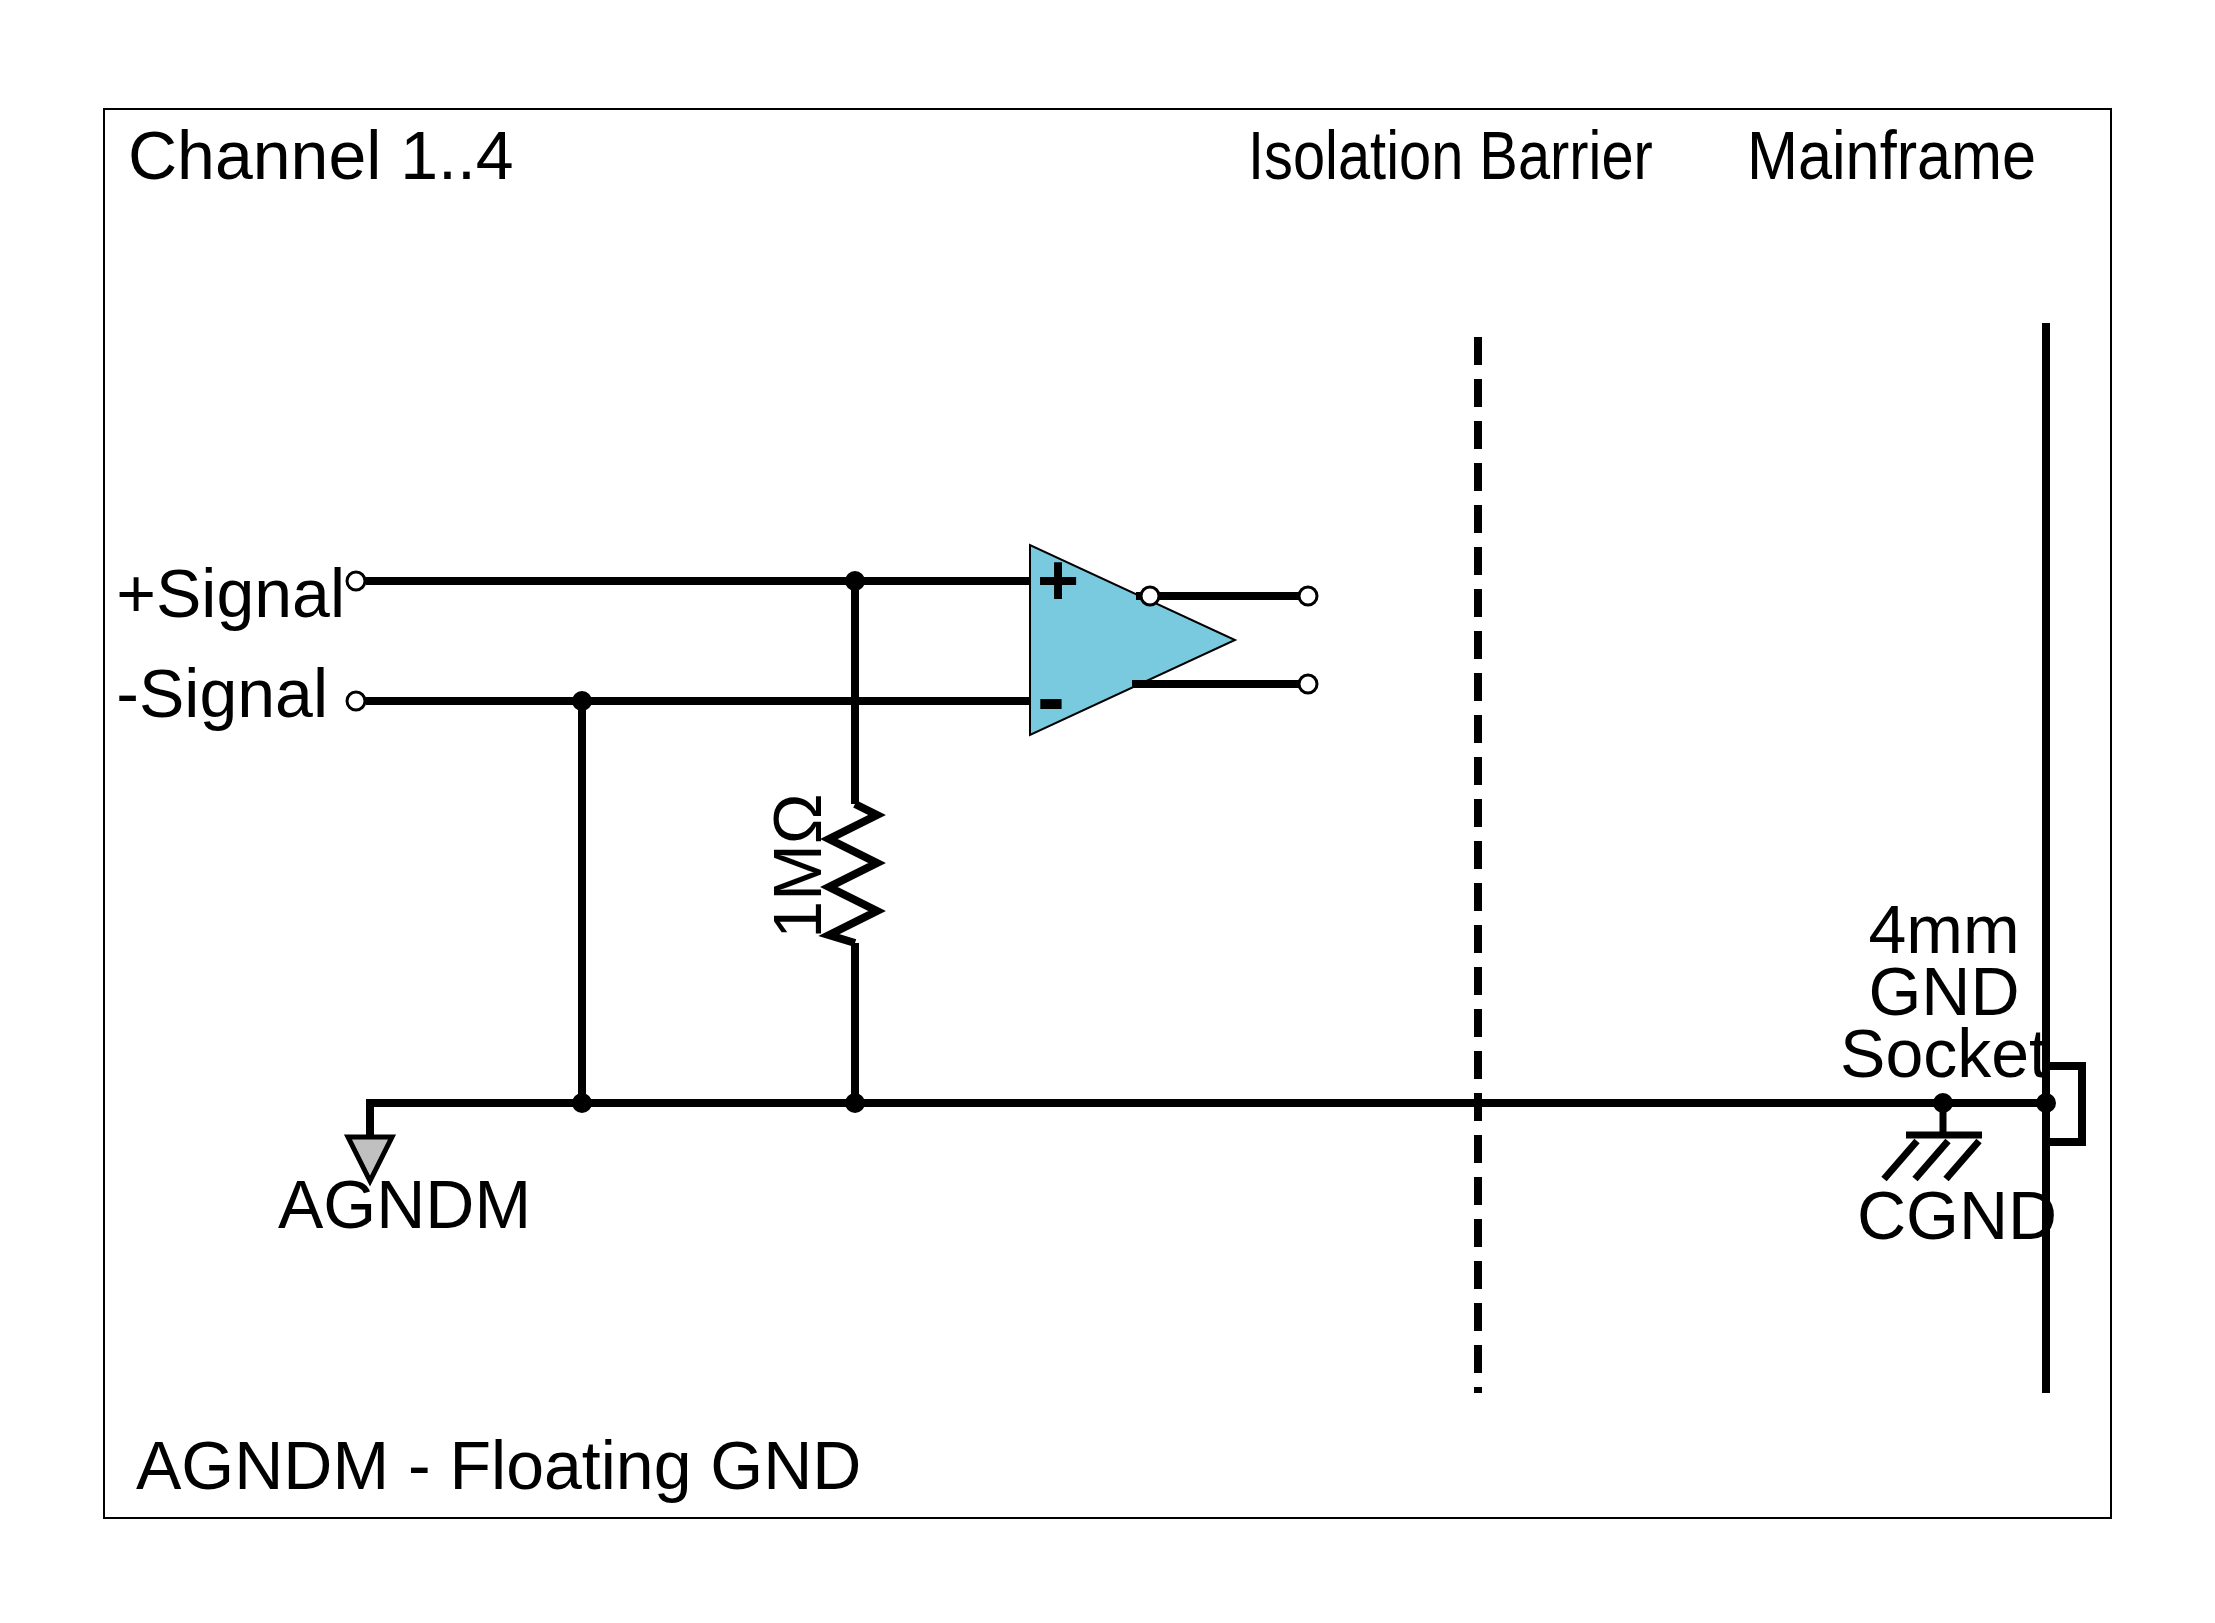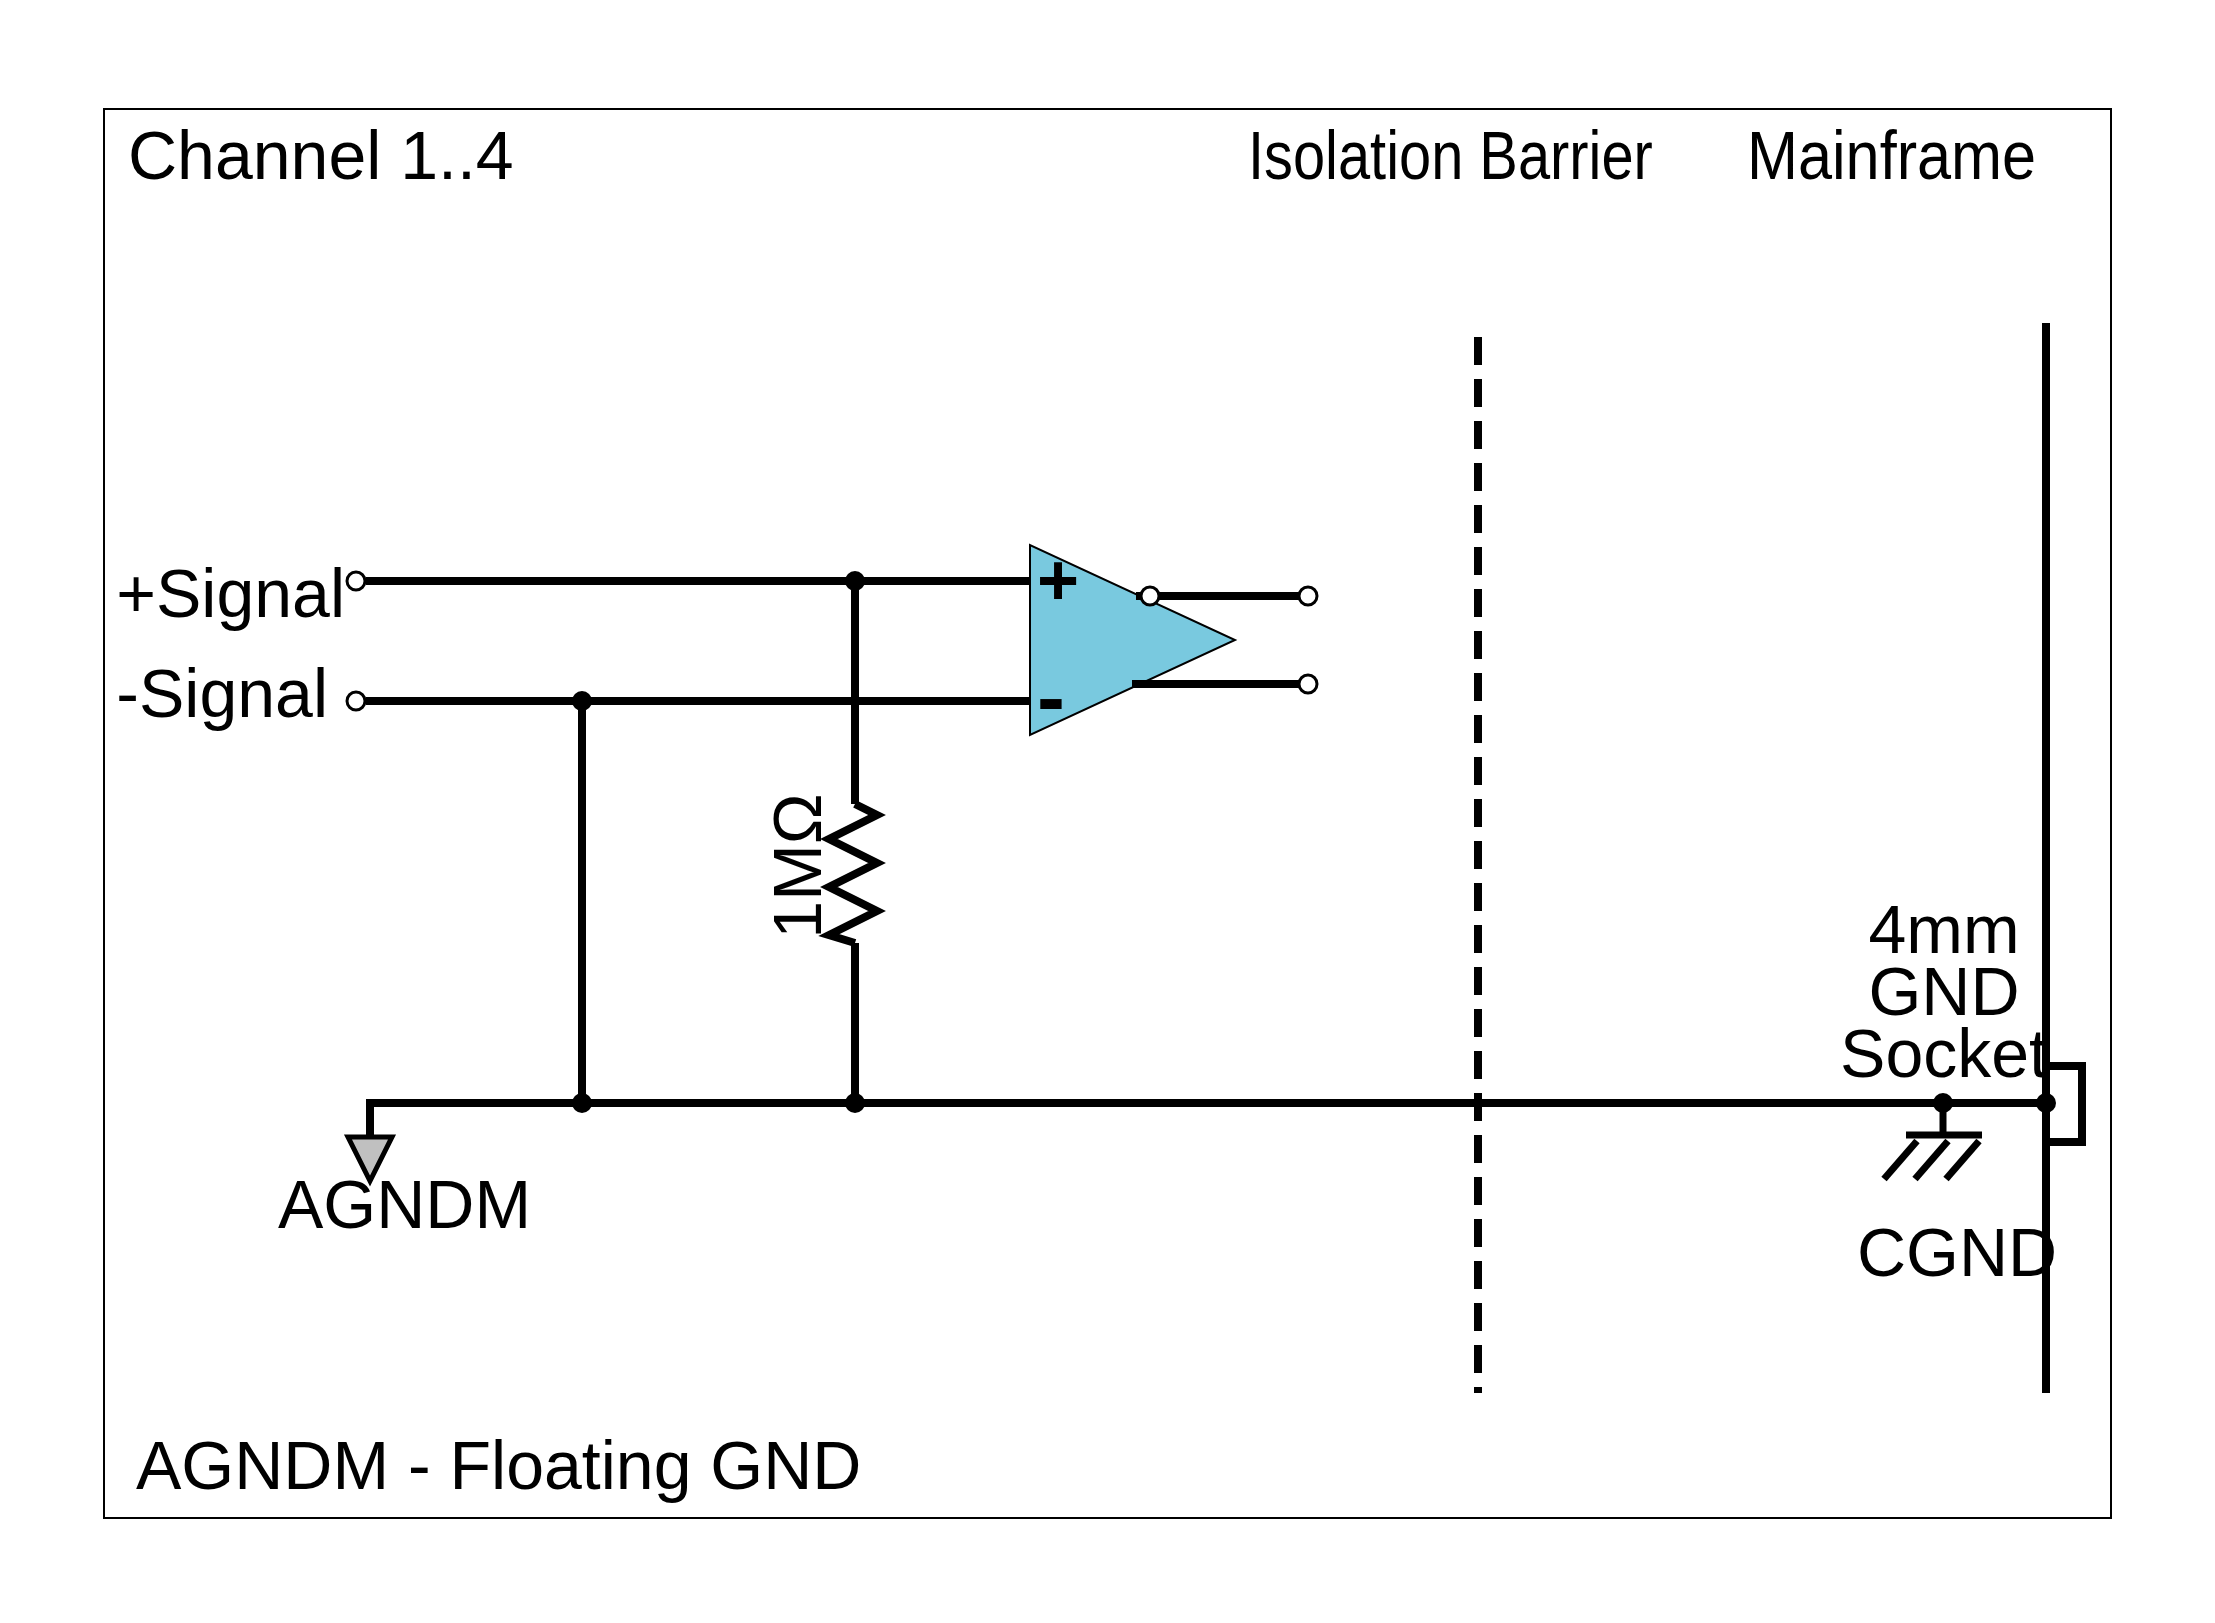--- a/index.html
+++ b/index.html
@@ -122,17 +122,17 @@
   <span class="lbl" id="resistor-value-label">1MΩ</span>
 
   <span class="lbl" style="left:278px; top:1170px;">AGNDM</span>
 
   <div class="lbl" id="socket-label">
     <span>4mm</span>
     <span>GND</span>
     <span>Socket</span>
   </div>
 
-  <span class="lbl" style="left:1857px; top:1218px;">CGND</span>
+  <span class="lbl" style="left:1857px; top:1181px;">CGND</span>
 
   <span class="lbl" style="left:136px; top:1431px;text-align:center;">AGNDM - Floating GND</span>
 
 </div>
 
 </body></html>

